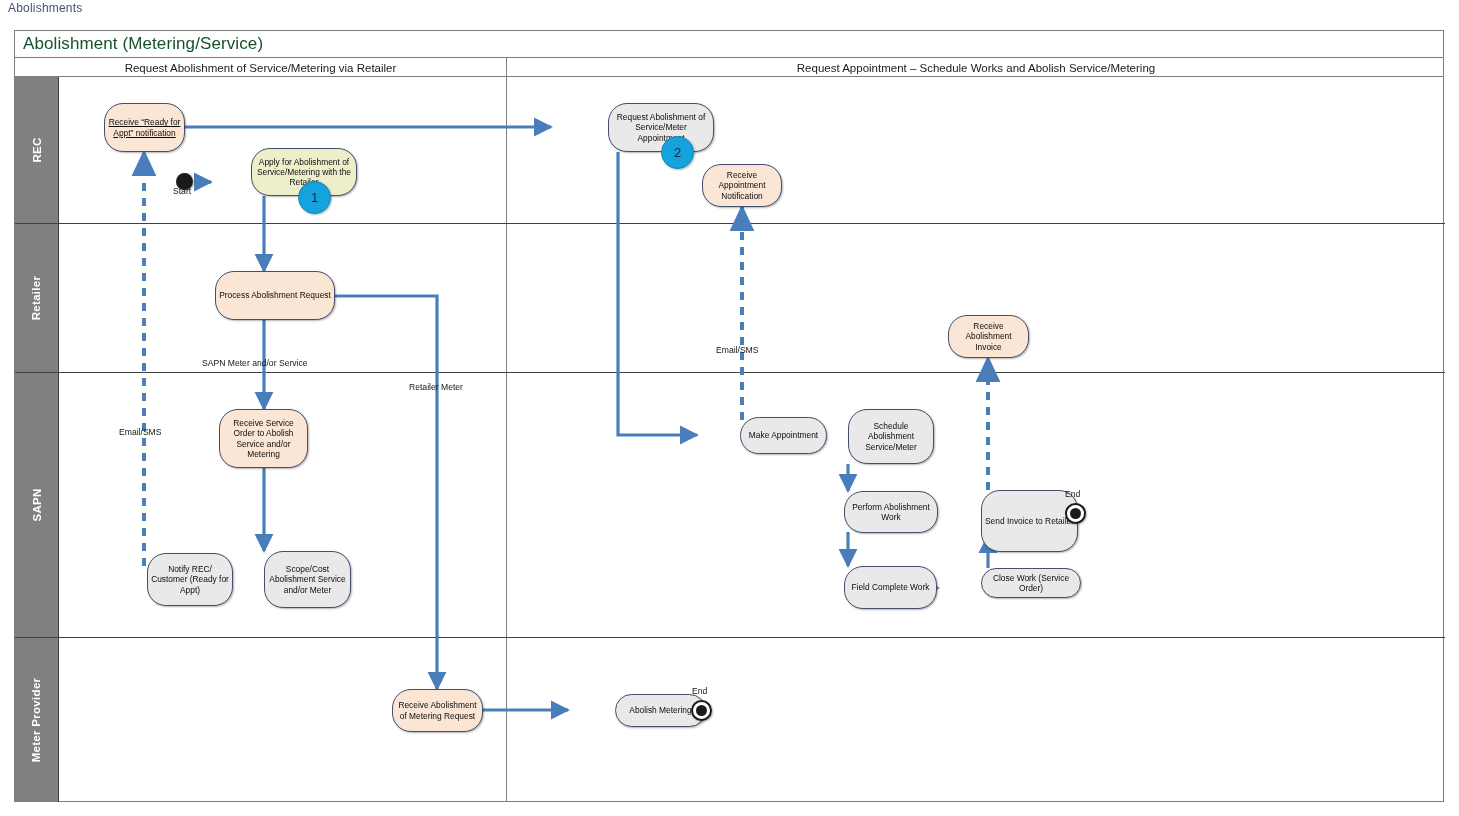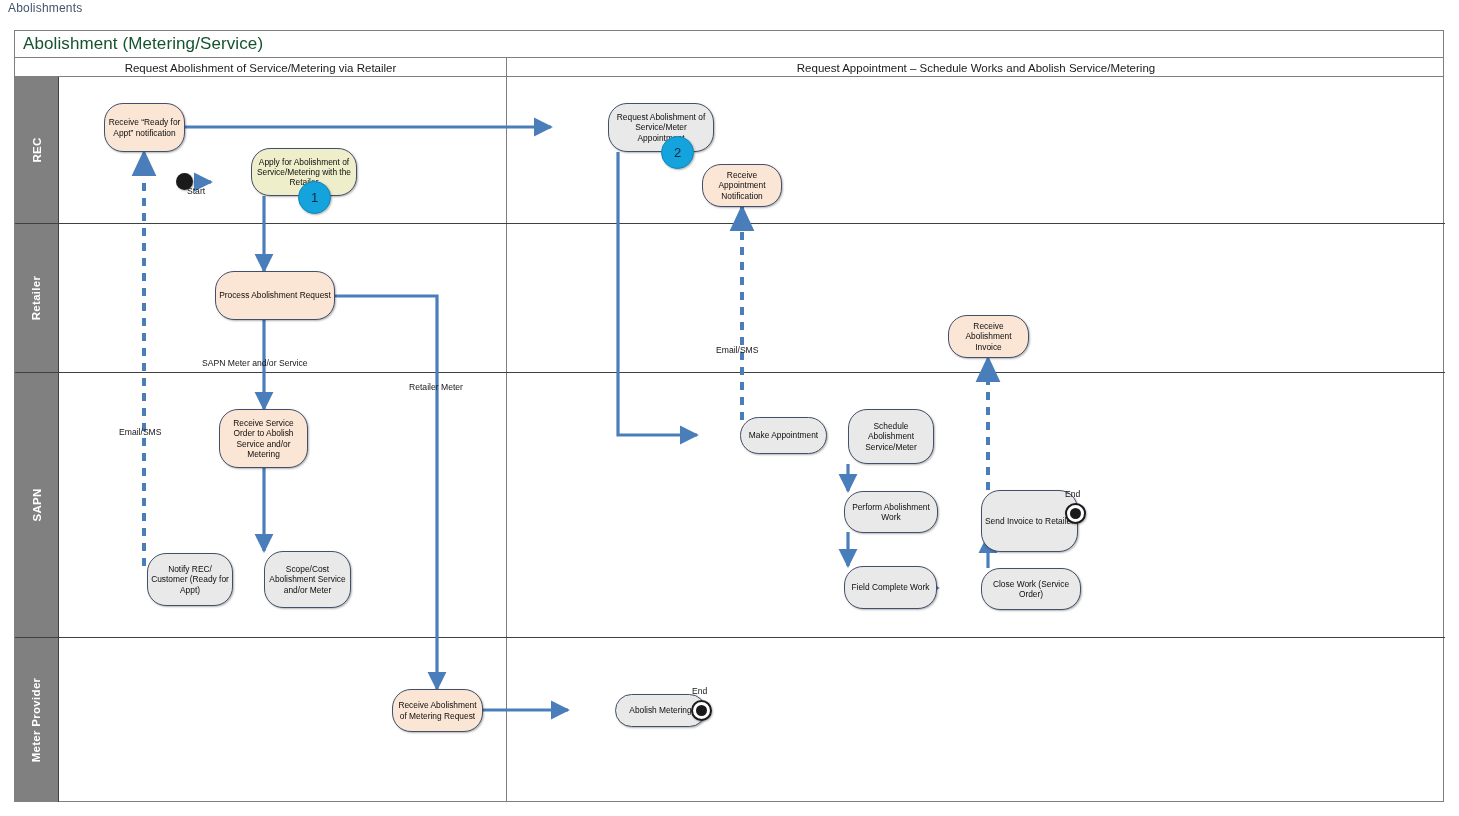--- a/index.html
+++ b/index.html
@@ -208,28 +208,28 @@
       <path d="M663,710 L690,710" marker-end="url(#ah)"></path>
     </g>
 
     <g stroke="#4a7ebb" fill="none" stroke-width="4" stroke-dasharray="8 7" stroke-linecap="butt">
       <path d="M144,566 L144,152" marker-end="url(#ahs)"></path>
       <path d="M742,420 L742,207" marker-end="url(#ahs)"></path>
       <path d="M988,490 L988,358" marker-end="url(#ahs)"></path>
     </g>
   </svg>
 
-  <div class="node peach" style="left:104px;top:103px;width:81px;height:49px;">Receive “Ready for Appt” notification</div>
+  <div class="node peach" style="left:104px;top:103px;width:81px;height:49px;text-decoration:underline;">Receive “Ready for Appt” notification</div>
 
   <div class="node cream" style="left:211px;top:148px;width:106px;height:48px;">Apply for Abolishment of Service/Metering with the Retailer</div>
 
   <div class="badge" style="left:298px;top:181px;">1</div>
 
   <div class="startdot" style="left:176px;top:173px;"></div>
-  <div class="elabel" style="left:173px;top:186px;margin-left:14px;">Start</div>
+  <div class="elabel" style="left:173px;top:186px;">Start</div>
 
   <div class="node grey" style="left:565px;top:103px;width:106px;height:49px;">Request Abolishment of Service/Meter Appointment</div>
 
   <div class="badge" style="left:661px;top:136px;">2</div>
 
   <div class="node peach" style="left:702px;top:164px;width:80px;height:43px;">Receive Appointment Notification</div>
 
   <div class="node peach" style="left:215px;top:271px;width:120px;height:49px;">Process Abolishment Request</div>
 
   <div class="node peach" style="left:948px;top:315px;width:81px;height:43px;">Receive Abolishment Invoice</div>
@@ -241,21 +241,21 @@
   <div class="node grey" style="left:104px;top:553px;width:86px;height:53px;">Notify REC/ Customer (Ready for Appt)</div>
 
   <div class="node grey" style="left:697px;top:417px;width:87px;height:37px;">Make Appointment</div>
 
   <div class="node grey" style="left:805px;top:409px;width:86px;height:55px;">Schedule Abolishment Service/Meter</div>
 
   <div class="node grey" style="left:801px;top:491px;width:94px;height:42px;">Perform Abolishment Work</div>
 
   <div class="node grey" style="left:801px;top:566px;width:93px;height:43px;">Field Complete Work</div>
 
-  <div class="node grey" style="left:938px;top:568px;width:100px;height:42px;text-align:center;">Close Work (Service Order)</div>
+  <div class="node grey" style="left:938px;top:568px;width:100px;height:30px;text-align:center;">Close Work (Service Order)</div>
 
   <div class="node grey" style="left:938px;top:490px;width:97px;height:62px;">Send Invoice to Retailer</div>
 
   <div class="enddot" style="left:1065px;top:503px;">
       <i></i>
     </div>
   <div class="elabel" style="left:1065px;top:489px;">End</div>
 
   <div class="node peach" style="left:392px;top:689px;width:91px;height:43px;">Receive Abolishment of Metering Request</div>
 

